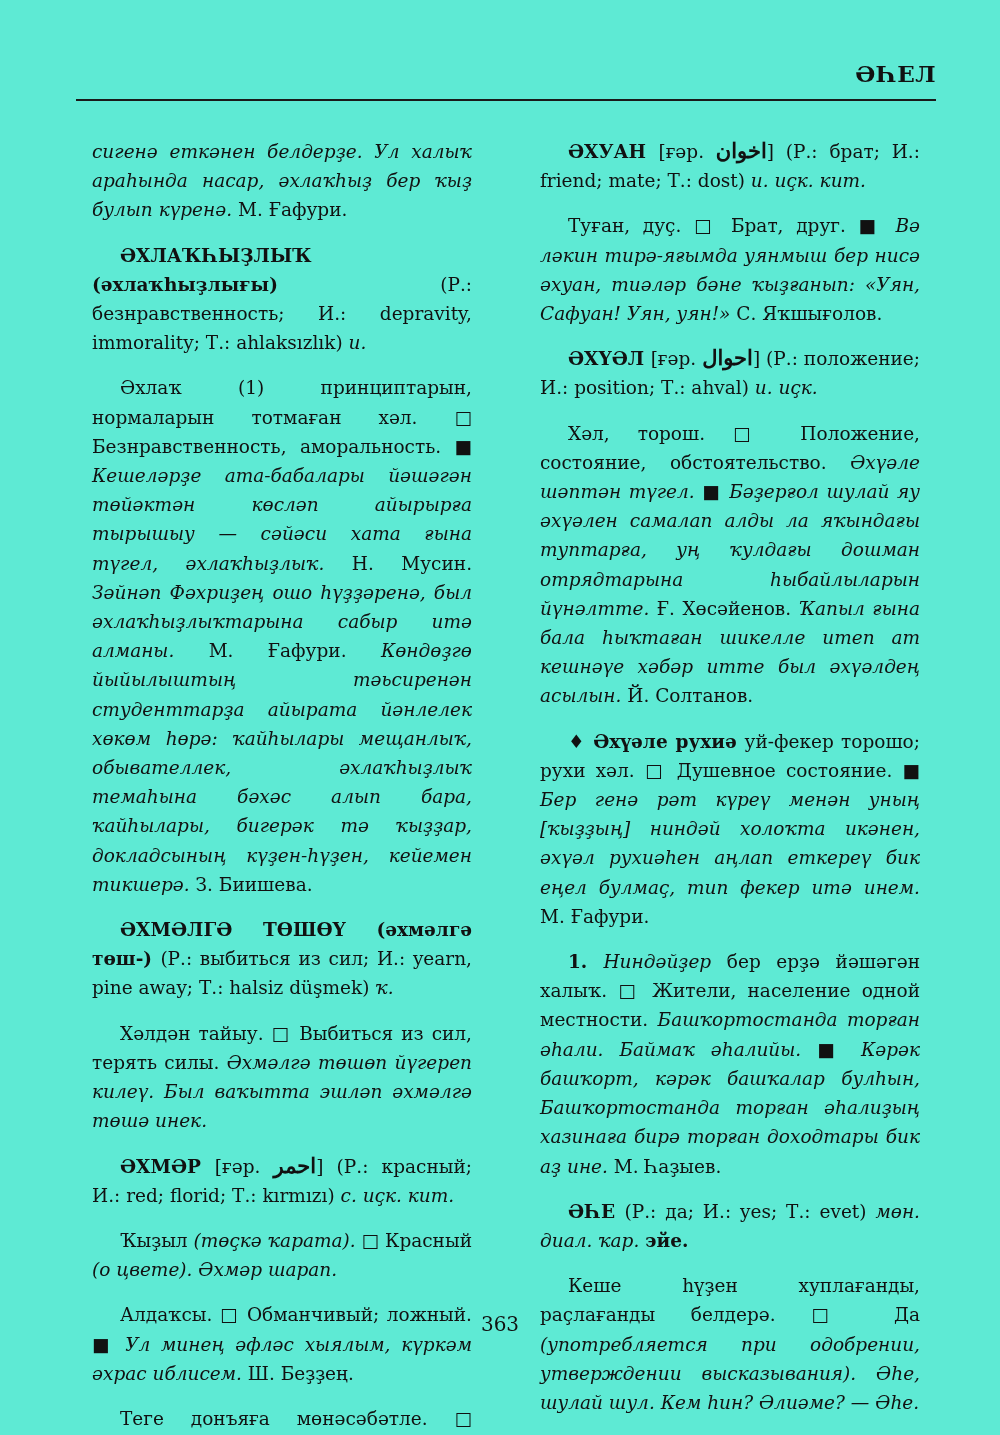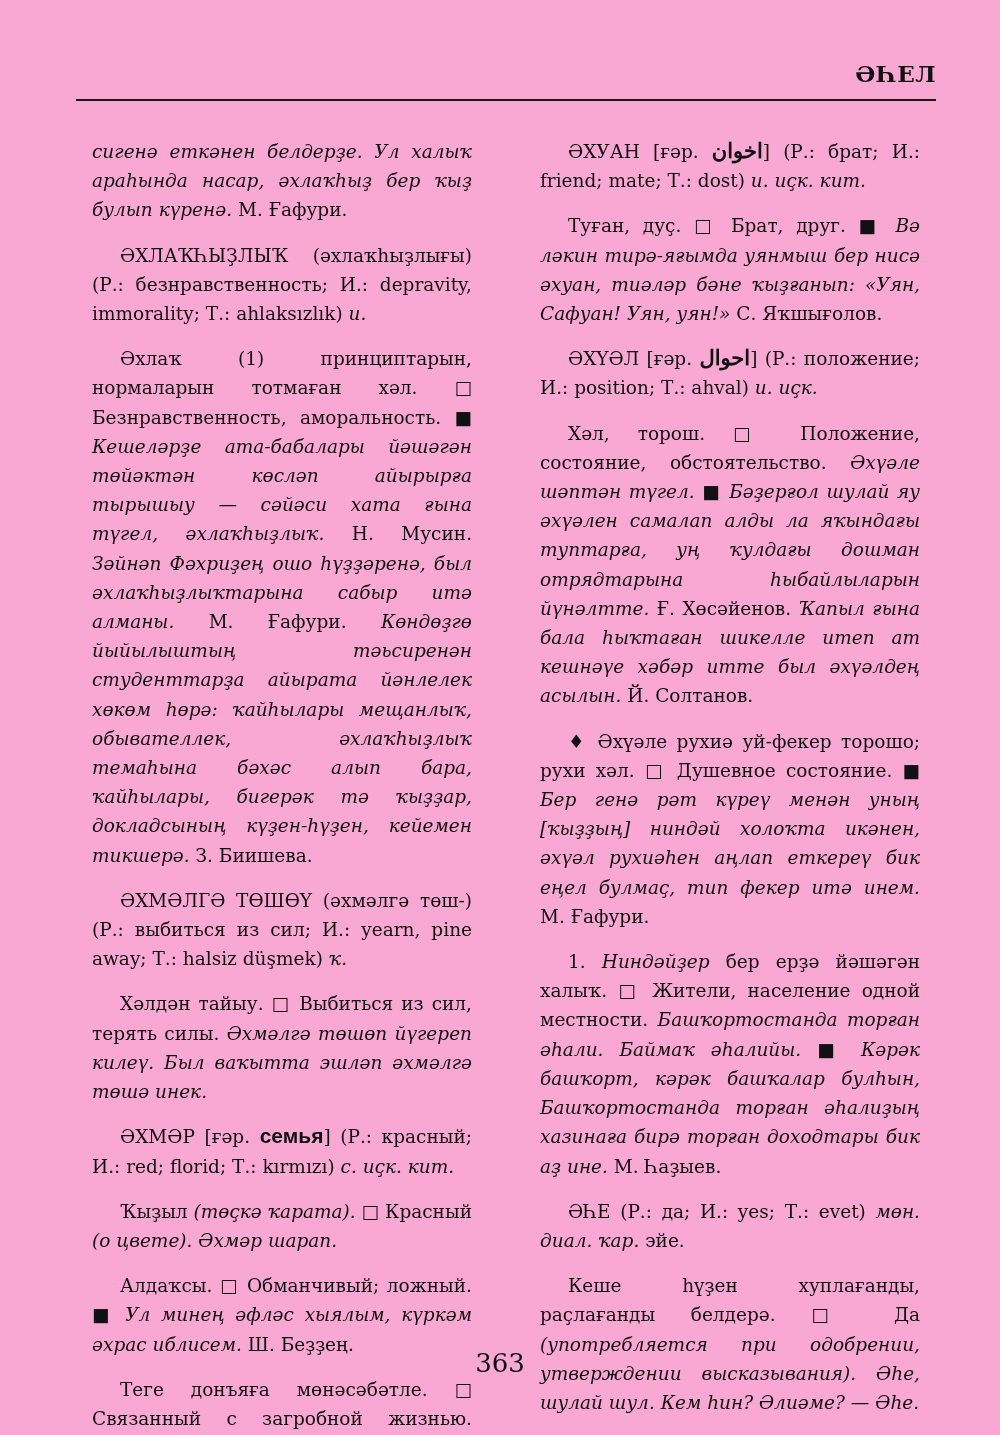--- a/index.html
+++ b/index.html
@@ -2,60 +2,60 @@
 <html lang="ba"><head>
 <meta charset="utf-8">
 <style>
   html,body{margin:0;padding:0;}
   body{
     width:1000px;height:1435px;
     background:#ffffff;color:#111;
     font-family:"DejaVu Serif","Liberation Serif",serif;
     -webkit-font-smoothing:antialiased;
   }
-  .sheet{position:relative;width:1000px;height:1435px;background:#f9a8d4;overflow:hidden;}
+  .sheet{position:relative;width:1000px;height:1435px;background:#5eead4;overflow:hidden;}
   .running-head{
     position:absolute;top:60px;left:76px;right:64px;
     text-align:right;font-weight:bold;font-size:23px;letter-spacing:.5px;
   }
   .rule{position:absolute;top:99px;left:76px;right:64px;border-top:2.5px solid #1a1a1a;}
   .columns{
     position:absolute;top:121px;left:76px;right:64px;
     display:grid;grid-template-columns:1fr 1fr;column-gap:36px;
   }
   .column{min-width:0;}
   .para{
     margin:16px;font-size:18.5px;line-height:29.2px;
     text-align:justify;text-justify:inter-word;
   }
   .para.indent{text-indent:28px;}
   .seg-n{font-style:normal;}
   .seg-i{font-style:italic;}
-  .seg-b{font-weight:normal;}
+  .seg-b{font-weight:bold;}
   .seg-a{font-family:Liberation Sans, sans-serif;font-weight:bold;font-size:21px;line-height:1;}
   .page-number{
-    position:absolute;top:1348px;left:0;width:100%;
-    text-align:center;font-size:26px;
+    position:absolute;top:1312px;left:0;width:100%;
+    text-align:center;font-size:20px;
   }
 </style>
 </head>
 <body>
 
 <div class="sheet">
   <div class="running-head">ӘҺЕЛ</div>
   <div class="rule"></div>
 
   <div class="columns">
     <div class="column">
         <p class="para"><span class="seg-i">сигенә еткәнен белдерҙе. Ул халыҡ араһында насар, әхлаҡһыҙ бер ҡыҙ булып күренә. </span><span class="seg-n">М. Ғафури.</span></p>
         <p class="para indent"><span class="seg-b">ӘХЛАҠҺЫҘЛЫҠ (әхлаҡһыҙлығы) </span><span class="seg-n">(Р.: безнравственность; И.: depravity, immorality; Т.: ahlaksızlık) </span><span class="seg-i">и.</span></p>
         <p class="para indent"><span class="seg-n">Әхлаҡ (1) принциптарын, нормаларын тотмаған хәл. □ Безнравственность, аморальность. ■ </span><span class="seg-i">Кешеләрҙе ата-бабалары йәшәгән төйәктән көсләп айырырға тырышыу — сәйәси хата ғына түгел, әхлаҡһыҙлыҡ. </span><span class="seg-n">Н. Мусин. </span><span class="seg-i">Зәйнәп Фәхриҙең ошо һүҙҙәренә, был әхлаҡһыҙлыҡтарына сабыр итә алманы. </span><span class="seg-n">М. Ғафури. </span><span class="seg-i">Көндөҙгө йыйылыштың тәьсиренән студенттарҙа айырата йәнлелек хөкөм һөрә: ҡайһылары мещанлыҡ, обывателлек, әхлаҡһыҙлыҡ темаһына бәхәс алып бара, ҡайһылары, бигерәк тә ҡыҙҙар, докладсының күҙен-һүҙен, кейемен тикшерә. </span><span class="seg-n">З. Биишева.</span></p>
         <p class="para indent"><span class="seg-b">ӘХМӘЛГӘ ТӨШӨҮ (әхмәлгә төш-) </span><span class="seg-n">(Р.: выбиться из сил; И.: yearn, pine away; Т.: halsiz düşmek) </span><span class="seg-i">ҡ.</span></p>
         <p class="para indent"><span class="seg-n">Хәлдән тайыу. □ Выбиться из сил, терять силы. </span><span class="seg-i">Әхмәлгә төшөп йүгереп килеү. Был ваҡытта эшләп әхмәлгә төшә инек.</span></p>
-        <p class="para indent"><span class="seg-b">ӘХМӘР </span><span class="seg-n">[ғәр. </span><span class="seg-a">семья</span><span class="seg-n">] (Р.: красный; И.: red; florid; Т.: kırmızı) </span><span class="seg-i">с. иҫк. кит.</span></p>
+        <p class="para indent"><span class="seg-b">ӘХМӘР </span><span class="seg-n">[ғәр. </span><span class="seg-a">احمر</span><span class="seg-n">] (Р.: красный; И.: red; florid; Т.: kırmızı) </span><span class="seg-i">с. иҫк. кит.</span></p>
         <p class="para indent"><span class="seg-n">Ҡыҙыл </span><span class="seg-i">(төҫкә ҡарата). </span><span class="seg-n">□ Красный </span><span class="seg-i">(о цвете). Әхмәр шарап.</span></p>
         <p class="para indent"><span class="seg-n">Алдаҡсы. □ Обманчивый; ложный. ■ </span><span class="seg-i">Ул минең әфләс хыялым, күркәм әхрас иблисем. </span><span class="seg-n">Ш. Беҙҙең.</span></p>
         <p class="para indent"><span class="seg-n">Теге донъяға мөнәсәбәтле. □ Связанный с загробной жизнью. </span><span class="seg-i">Әхрәүи тормош.</span></p>
         <p class="para indent"><span class="seg-b">ӘХСӘН </span><span class="seg-n">[ғәр. </span><span class="seg-a">احسن</span><span class="seg-n">] (Р.: прекрасный; И.: beautiful, gorgeous; Т.: ahsen) </span></p>
       </div>
     <div class="column">
         <p class="para indent"><span class="seg-b">ӘХУАН </span><span class="seg-n">[ғәр. </span><span class="seg-a">اخوان</span><span class="seg-n">] (Р.: брат; И.: friend; mate; Т.: dost) </span><span class="seg-i">и. иҫк. кит.</span></p>
         <p class="para indent"><span class="seg-n">Туған, дуҫ. □ Брат, друг. ■ </span><span class="seg-i">Вә ләкин тирә-яғымда уянмыш бер нисә әхуан, тиәләр бәне ҡыҙғанып: «Уян, Сафуан! Уян, уян!» </span><span class="seg-n">С. Яҡшығолов.</span></p>
         <p class="para indent"><span class="seg-b">ӘХҮӘЛ </span><span class="seg-n">[ғәр. </span><span class="seg-a">احوال</span><span class="seg-n">] (Р.: положение; И.: position; Т.: ahval) </span><span class="seg-i">и. иҫк.</span></p>
         <p class="para indent"><span class="seg-n">Хәл, торош. □ Положение, состояние, обстоятельство. </span><span class="seg-i">Әхүәле шәптән түгел. </span><span class="seg-n">■ </span><span class="seg-i">Бәҙерғол шулай яу әхүәлен самалап алды ла яҡындағы туптарға, уң ҡулдағы дошман отрядтарына һыбайлыларын йүнәлтте. </span><span class="seg-n">Ғ. Хөсәйенов. </span><span class="seg-i">Ҡапыл ғына бала һыҡтаған шикелле итеп ат кешнәүе хәбәр итте был әхүәлдең асылын. </span><span class="seg-n">Й. Солтанов.</span></p>

